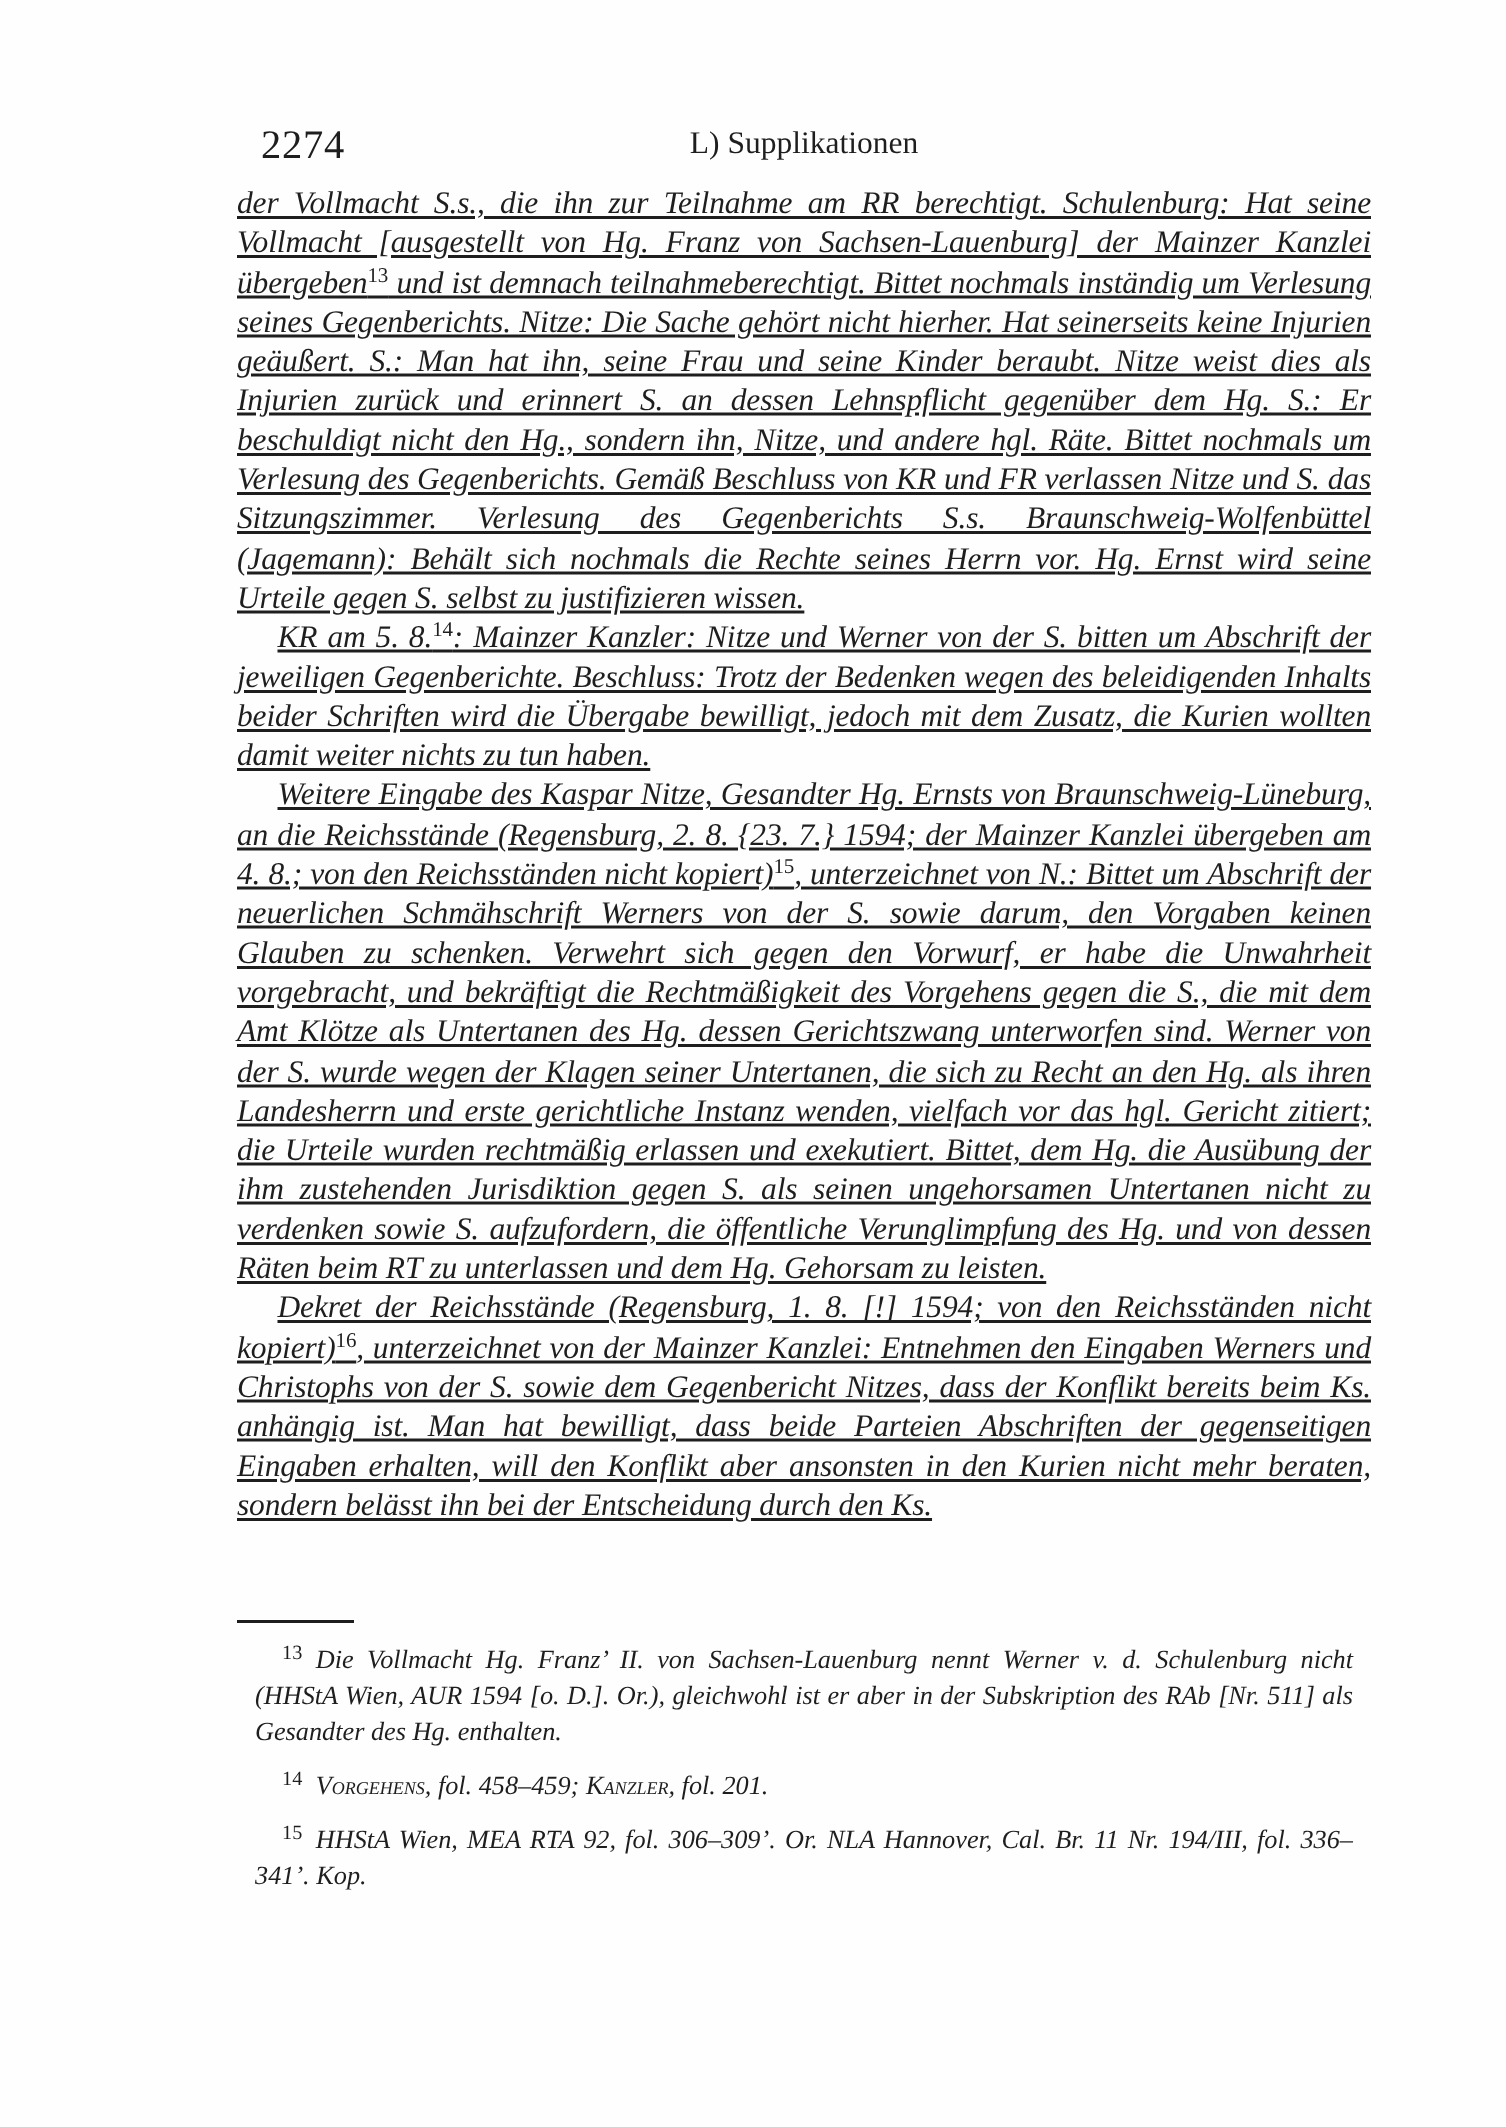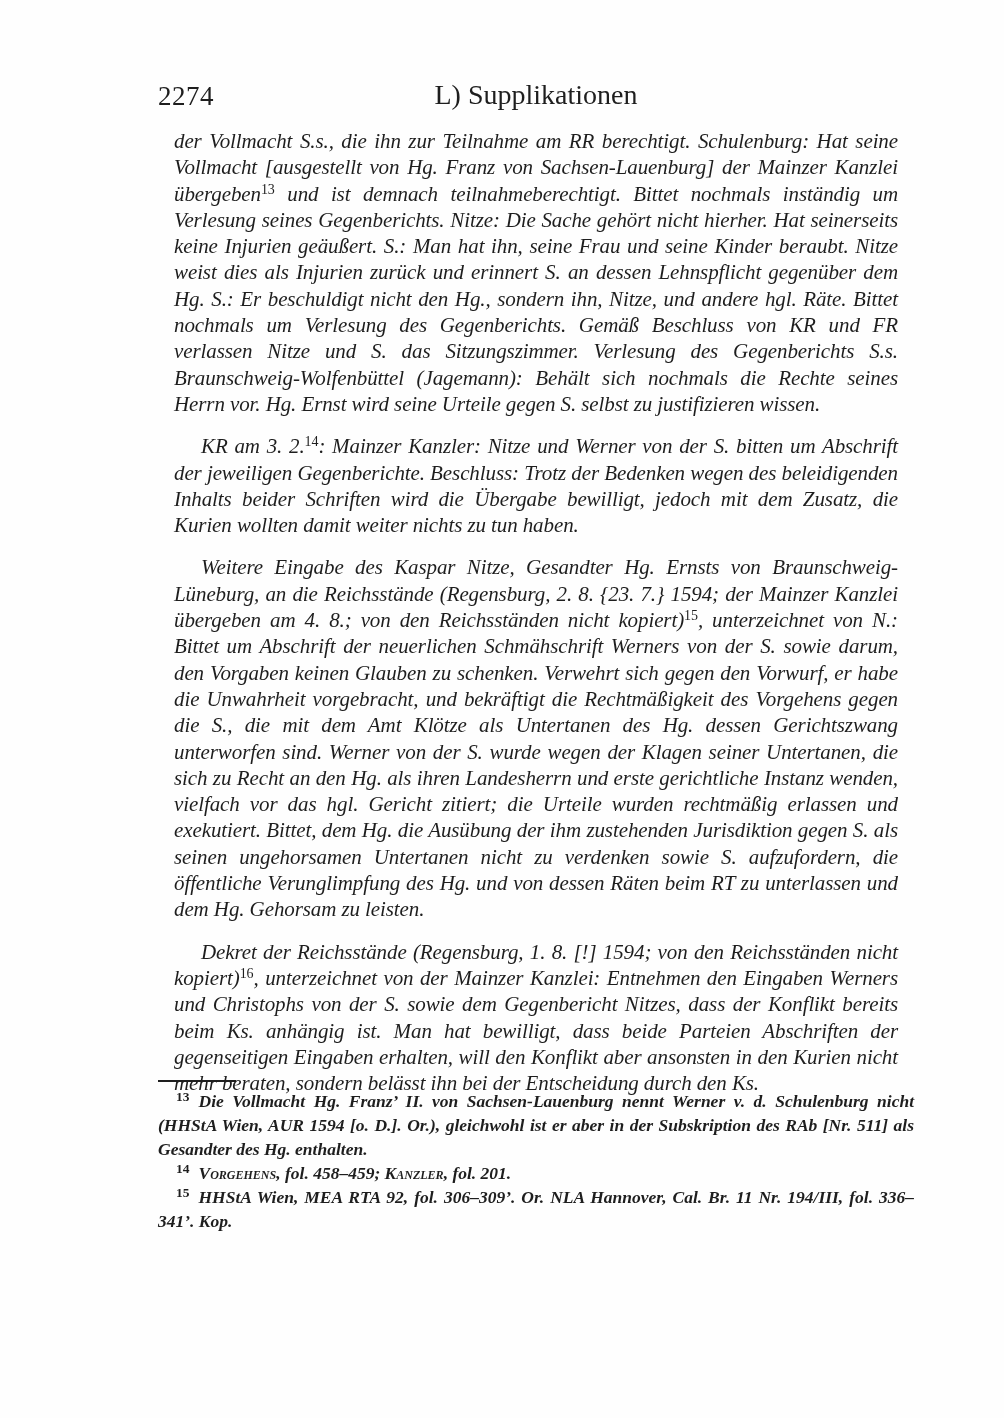--- a/index.html
+++ b/index.html
@@ -22,43 +22,44 @@
     top: 78px;
     width: 756px;
   }
   .header {
     position: relative;
     height: 34px;
     font-style: normal;
   }
   .page-number {
     position: absolute;
-    left: 0;
+    left: 16px;
     bottom: 2px;
     font-size: 27px;
     line-height: 27px;
     letter-spacing: 0.5px;
   }
   .running-title {
     display: block;
     text-align: center;
-    font-size: 28px;
+    font-size: 21px;
     line-height: 34px;
   }
   .body-text {
     margin-top: 10px;
     font-style: italic;
     font-size: 21px;
     line-height: 26.3px;
     text-align: justify;
     letter-spacing: -0.1px;
   }
   p.para {
-    margin: 16px;
+    margin: 0;
     text-indent: 27px;
+    text-decoration: underline;
   }
   p.para.first {
     text-indent: 0;
   }
   sup.fnref {
     font-style: normal;
     font-size: 14px;
     line-height: 0;
     vertical-align: baseline;
     position: relative;
@@ -74,23 +75,22 @@
     line-height: 24px;
     text-align: justify;
   }
   .fn-rule {
     width: 78px;
     height: 0;
     border-top: 2px solid #1e1e1e;
     margin-bottom: 7px;
   }
   p.fn {
-    margin: 0;
+    margin: 12px;
     text-indent: 18px;
-    font-weight: bold;
   }
   sup.fnnum {
     font-style: normal;
     font-size: 13.5px;
     line-height: 0;
     vertical-align: baseline;
     position: relative;
     top: -6px;
     margin-right: 9px;
   }
@@ -104,21 +104,21 @@
 <div class="page">
   <div class="content">
 
     <div class="header">
       <span class="page-number">2274</span>
       <span class="running-title">L) Supplikationen</span>
     </div>
 
     <div class="body-text">
       <p class="para first"><span>der Vollmacht S.s., die ihn zur Teilnahme am RR berechtigt. Schulenburg: Hat seine Vollmacht [ausgestellt von Hg. Franz von Sachsen-Lauenburg] der Mainzer Kanzlei übergeben</span><sup class="fnref">13</sup><span> und ist demnach teilnahmeberechtigt. Bittet nochmals inständig um Verlesung seines Gegenberichts. Nitze: Die Sache gehört nicht hierher. Hat seinerseits keine Injurien geäußert. S.: Man hat ihn, seine Frau und seine Kinder beraubt. Nitze weist dies als Injurien zurück und erinnert S. an dessen Lehnspflicht gegenüber dem Hg. S.: Er beschuldigt nicht den Hg., sondern ihn, Nitze, und andere hgl. Räte. Bittet nochmals um Verlesung des Gegenberichts. Gemäß Beschluss von KR und FR verlassen Nitze und S. das Sitzungszimmer. Verlesung des Gegenberichts S.s. Braunschweig-Wolfenbüttel (Jagemann): Behält sich nochmals die Rechte seines Herrn vor. Hg. Ernst wird seine Urteile gegen S. selbst zu justifizieren wissen.</span></p>
-      <p class="para"><span>KR am 3. 2.</span><sup class="fnref">14</sup><span>: Mainzer Kanzler: Nitze und Werner von der S. bitten um Abschrift der jeweiligen Gegenberichte. Beschluss: Trotz der Bedenken wegen des beleidigenden Inhalts beider Schriften wird die Übergabe bewilligt, jedoch mit dem Zusatz, die Kurien wollten damit weiter nichts zu tun haben.</span></p>
+      <p class="para"><span>KR am 5. 8.</span><sup class="fnref">14</sup><span>: Mainzer Kanzler: Nitze und Werner von der S. bitten um Abschrift der jeweiligen Gegenberichte. Beschluss: Trotz der Bedenken wegen des beleidigenden Inhalts beider Schriften wird die Übergabe bewilligt, jedoch mit dem Zusatz, die Kurien wollten damit weiter nichts zu tun haben.</span></p>
       <p class="para"><span>Weitere Eingabe des Kaspar Nitze, Gesandter Hg. Ernsts von Braunschweig-Lüneburg, an die Reichsstände (Regensburg, 2. 8. {23. 7.} 1594; der Mainzer Kanzlei übergeben am 4. 8.; von den Reichsständen nicht kopiert)</span><sup class="fnref">15</sup><span>, unterzeichnet von N.: Bittet um Abschrift der neuerlichen Schmähschrift Werners von der S. sowie darum, den Vorgaben keinen Glauben zu schenken. Verwehrt sich gegen den Vorwurf, er habe die Unwahrheit vorgebracht, und bekräftigt die Rechtmäßigkeit des Vorgehens gegen die S., die mit dem Amt Klötze als Untertanen des Hg. dessen Gerichtszwang unterworfen sind. Werner von der S. wurde wegen der Klagen seiner Untertanen, die sich zu Recht an den Hg. als ihren Landesherrn und erste gerichtliche Instanz wenden, vielfach vor das hgl. Gericht zitiert; die Urteile wurden rechtmäßig erlassen und exekutiert. Bittet, dem Hg. die Ausübung der ihm zustehenden Jurisdiktion gegen S. als seinen ungehorsamen Untertanen nicht zu verdenken sowie S. aufzufordern, die öffentliche Verunglimpfung des Hg. und von dessen Räten beim RT zu unterlassen und dem Hg. Gehorsam zu leisten.</span></p>
       <p class="para"><span>Dekret der Reichsstände (Regensburg, 1. 8. [!] 1594; von den Reichsständen nicht kopiert)</span><sup class="fnref">16</sup><span>, unterzeichnet von der Mainzer Kanzlei: Entnehmen den Eingaben Werners und Christophs von der S. sowie dem Gegenbericht Nitzes, dass der Konflikt bereits beim Ks. anhängig ist. Man hat bewilligt, dass beide Parteien Abschriften der gegenseitigen Eingaben erhalten, will den Konflikt aber ansonsten in den Kurien nicht mehr beraten, sondern belässt ihn bei der Entscheidung durch den Ks.</span></p>
     </div>
 
   </div>
 
   <div class="footnotes">
     <div class="fn-rule"></div>
     <p class="fn"><sup class="fnnum">13</sup><span>Die Vollmacht Hg. Franz’ II. von Sachsen-Lauenburg nennt Werner v. d. Schulenburg nicht (HHStA Wien, AUR 1594 [o. D.]. Or.), gleichwohl ist er aber in der Subskription des RAb [Nr. 511] als Gesandter des Hg. enthalten.</span></p>
     <p class="fn"><sup class="fnnum">14</sup><span class="sc">Vorgehens</span><span>, fol. 458–459; </span><span class="sc">Kanzler</span><span>, fol. 201.</span></p>

